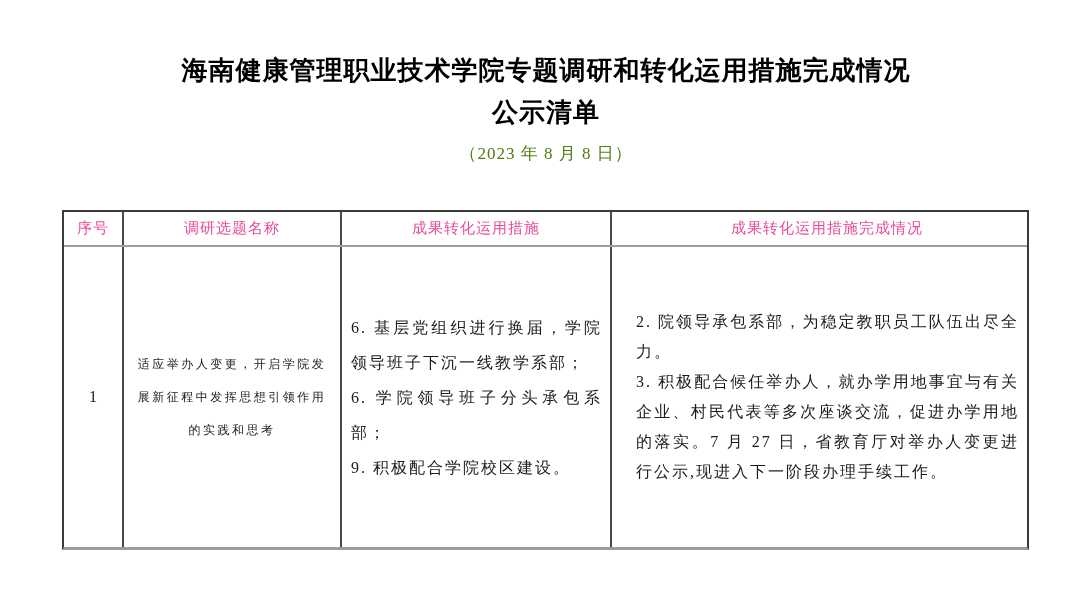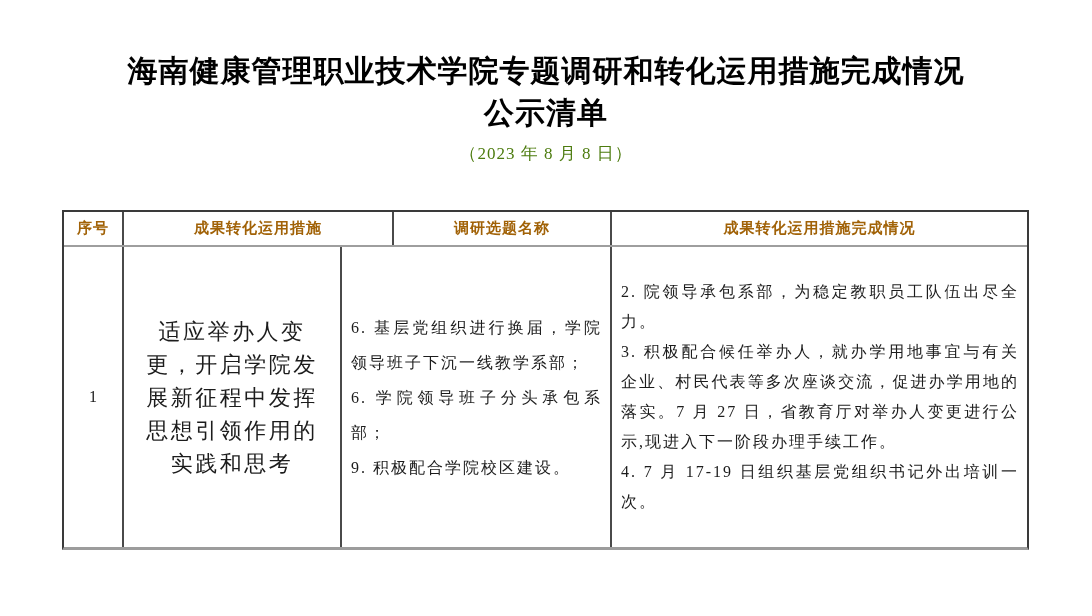--- a/index.html
+++ b/index.html
@@ -16,21 +16,21 @@
     color: #1c1c1c;
     overflow: hidden;
   }
   .title-block {
     padding-top: 50px;
     text-align: center;
   }
   .title-line {
     font-family: "Liberation Serif", serif;
     font-weight: bold;
-    font-size: 30px;
+    font-size: 26px;
     line-height: 42px;
     letter-spacing: 1px;
     color: #000000;
   }
   .date-line {
     margin-top: 8px;
     font-size: 17px;
     letter-spacing: 1px;
     color: #4d7c0f;
   }
@@ -61,35 +61,35 @@
     display: flex;
     flex-direction: column;
     justify-content: center;
   }
   .t-cell.sep {
     border-right: 2px solid #4a4a4a;
   }
   .col-index  { width: 60px;  flex: 0 0 auto; }
   .col-topic  { width: 218px; flex: 0 0 auto; }
   .col-meas   { width: 270px; flex: 0 0 auto; }
-  .col-status { flex: 1 1 auto; }
+  .col-status { flex: 1 1 auto; margin-left: 15px; }
   .header .t-cell {
     align-items: center;
-    font-weight: bold;
+    font-weight: normal;
     font-size: 15px;
     letter-spacing: 1px;
-    color: #a16207;
+    color: #ec4899;
   }
   .cell-index-value {
     text-align: center;
     font-size: 16px;
   }
   .cell-topic-text {
     text-align: center;
-    font-size: 22px;
+    font-size: 12px;
     line-height: 33px;
     letter-spacing: 2.5px;
     padding: 0 12px;
   }
   .cell-list {
     padding: 0 8px 0 9px;
     font-size: 16px;
   }
   .cell-list .list-line {
     text-align: justify;
@@ -110,22 +110,22 @@
   <div class="title-block">
     <div class="title-line">海南健康管理职业技术学院专题调研和转化运用措施完成情况</div>
     <div class="title-line">公示清单</div>
     <div class="date-line">（2023 年 8 月 8 日）</div>
   </div>
 
   <div class="doc-table">
 
     <div class="t-row header">
       <div class="t-cell col-index sep">序号</div>
+      <div class="t-cell col-topic sep">调研选题名称</div>
       <div class="t-cell col-meas sep">成果转化运用措施</div>
-      <div class="t-cell col-topic sep">调研选题名称</div>
       <div class="t-cell col-status">成果转化运用措施完成情况</div>
     </div>
 
     <div class="t-row body">
       <div class="t-cell col-index sep">
         <div class="cell-index-value">1</div>
       </div>
       <div class="t-cell col-topic sep">
         <div class="cell-topic-text">适应举办人变更，开启学院发展新征程中发挥思想引领作用的实践和思考</div>
       </div>
@@ -133,20 +133,19 @@
         <div class="cell-list">
             <div class="list-line">6. 基层党组织进行换届，学院领导班子下沉一线教学系部；</div>
             <div class="list-line">6. 学院领导班子分头承包系部；</div>
             <div class="list-line">9. 积极配合学院校区建设。</div>
           </div>
       </div>
       <div class="t-cell col-status">
         <div class="cell-list">
             <div class="list-line">2. 院领导承包系部，为稳定教职员工队伍出尽全力。</div>
             <div class="list-line">3. 积极配合候任举办人，就办学用地事宜与有关企业、村民代表等多次座谈交流，促进办学用地的落实。7 月 27 日，省教育厅对举办人变更进行公示,现进入下一阶段办理手续工作。</div>
-            <div class="list-line">4.  7 月 17-19 日组织基层党组织书记外出培训一次。</div>
           </div>
       </div>
     </div>
 
   </div>
 
 </div>
 
 </body></html>

